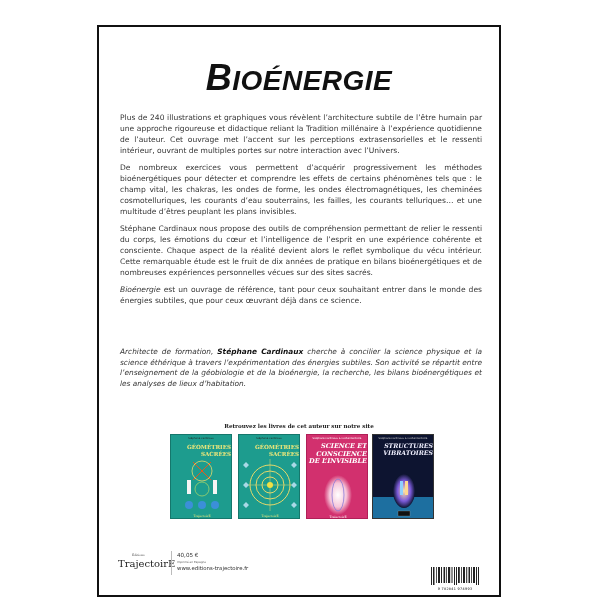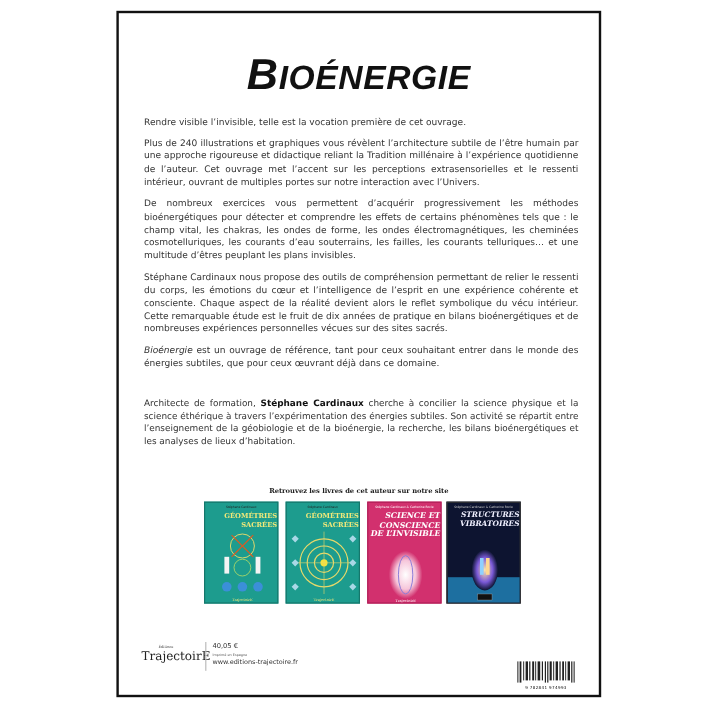--- a/index.html
+++ b/index.html
@@ -1,22 +1,22 @@
 <!DOCTYPE html>
 <html><head>
 <meta charset="utf-8">
 <style>
   html, body { margin:0; padding:0; background:#ffffff; }
   body { width:600px; height:600px; position:relative; overflow:hidden; font-family:"DejaVu Sans", sans-serif; }
-  .page { position:absolute; left:97px; top:9px; width:404px; height:572px; border:2px solid #111; box-sizing:border-box; background:#fff; }
+  .page { position:absolute; left:97px; top:25px; width:404px; height:572px; border:2px solid #111; box-sizing:border-box; background:#fff; }
   .title { position:absolute; left:0; right:0; top:30px; text-align:center; font-family:"Liberation Sans", sans-serif; font-weight:bold; font-style:italic; font-size:28px; color:#111; letter-spacing:0.5px; }
   .title .big { font-size:36px; }
   .body-text { position:absolute; left:21px; width:362px; top:86px; font-family:"DejaVu Sans", sans-serif; font-size:7.55px; line-height:10.9px; color:#333; text-align:justify; }
   .body-text p { margin:0 0 6.6px 0; }
-  .bio { position:absolute; left:21px; width:362px; top:320px; font-family:"DejaVu Sans", sans-serif; font-size:7.4px; line-height:10.7px; color:#333; text-align:justify; }
+  .bio { position:absolute; left:21px; width:362px; top:320px; font-family:"DejaVu Sans", sans-serif; font-style:italic; font-size:7.4px; line-height:10.7px; color:#333; text-align:justify; }
   .bio b { color:#111; }
   .retrouvez { position:absolute; left:0; right:0; top:396px; text-align:center; font-family:"DejaVu Serif", serif; font-weight:bold; font-size:5.6px; color:#222; }
   .book { position:absolute; top:407px; width:62px; height:85px; box-sizing:border-box; overflow:hidden; }
   .book .btitle { position:absolute; left:0; right:0; top:6px; text-align:right; font-family:"DejaVu Serif", serif; font-weight:bold; font-size:6.2px; line-height:7px; }
   .book .bauthor { position:absolute; left:0; right:0; top:1.5px; text-align:center; font-size:2.5px; color:#222; }
   .b1 { left:71px; background:#1d9c8e; border:1px solid #15776c; }
   .b2 { left:139px; background:#1d9c8e; border:1px solid #15776c; }
   .b3 { left:207px; background:#d2306e; border:1px solid #b01f57; }
   .b4 { left:273px; background:#0d1430; border:1px solid #333; }
   .b1 .btitle, .b2 .btitle { color:#f0e87a; top:9px; font-size:5.6px; }
@@ -32,25 +32,24 @@
   .barcode-num { position:absolute; left:328px; top:560px; width:56px; text-align:center; font-size:3.4px; letter-spacing:0.3px; color:#111; }
 </style>
 </head>
 <body>
 
 <div class="page">
 
   <div class="title"><span class="big">B</span><span>IOÉNERGIE</span></div>
 
   <div class="body-text">
-    <p>Rendre visible l’invisible, telle est la vocation première de cet ouvrage.</p>
     <p>Plus de 240 illustrations et graphiques vous révèlent l’architecture subtile de l’être humain par une approche rigoureuse et didactique reliant la Tradition millénaire à l’expérience quotidienne de l’auteur. Cet ouvrage met l’accent sur les perceptions extrasensorielles et le ressenti intérieur, ouvrant de multiples portes sur notre interaction avec l’Univers.</p>
     <p>De nombreux exercices vous permettent d’acquérir progressivement les méthodes bioénergétiques pour détecter et comprendre les effets de certains phénomènes tels que : le champ vital, les chakras, les ondes de forme, les ondes électromagnétiques, les cheminées cosmotelluriques, les courants d’eau souterrains, les failles, les courants telluriques… et une multitude d’êtres peuplant les plans invisibles.</p>
     <p>Stéphane Cardinaux nous propose des outils de compréhension permettant de relier le ressenti du corps, les émotions du cœur et l’intelligence de l’esprit en une expérience cohérente et consciente. Chaque aspect de la réalité devient alors le reflet symbolique du vécu intérieur. Cette remarquable étude est le fruit de dix années de pratique en bilans bioénergétiques et de nombreuses expériences personnelles vécues sur des sites sacrés.</p>
-    <p><i>Bioénergie</i><span> est un ouvrage de référence, tant pour ceux souhaitant entrer dans le monde des énergies subtiles, que pour ceux œuvrant déjà dans ce domaine.</span></p>
+    <p><i>Bioénergie</i><span> est un ouvrage de référence, tant pour ceux souhaitant entrer dans le monde des énergies subtiles, que pour ceux œuvrant déjà dans ce science.</span></p>
   </div>
 
   <div class="bio"><span>Architecte de formation, </span><b>Stéphane Cardinaux</b><span> cherche à concilier la science physique et la science éthérique à travers l’expérimentation des énergies subtiles. Son activité se répartit entre l’enseignement de la géobiologie et de la bioénergie, la recherche, les bilans bioénergétiques et les analyses de lieux d’habitation.</span></div>
 
   <div class="retrouvez">Retrouvez les livres de cet auteur sur notre site</div>
 
   <div class="book b1">
     <div class="bauthor">Stéphane Cardinaux</div>
     <div class="btitle">GÉOMÉTRIES SACRÉES</div>
     <svg width="62" height="85" style="position:absolute;left:0;top:0">

